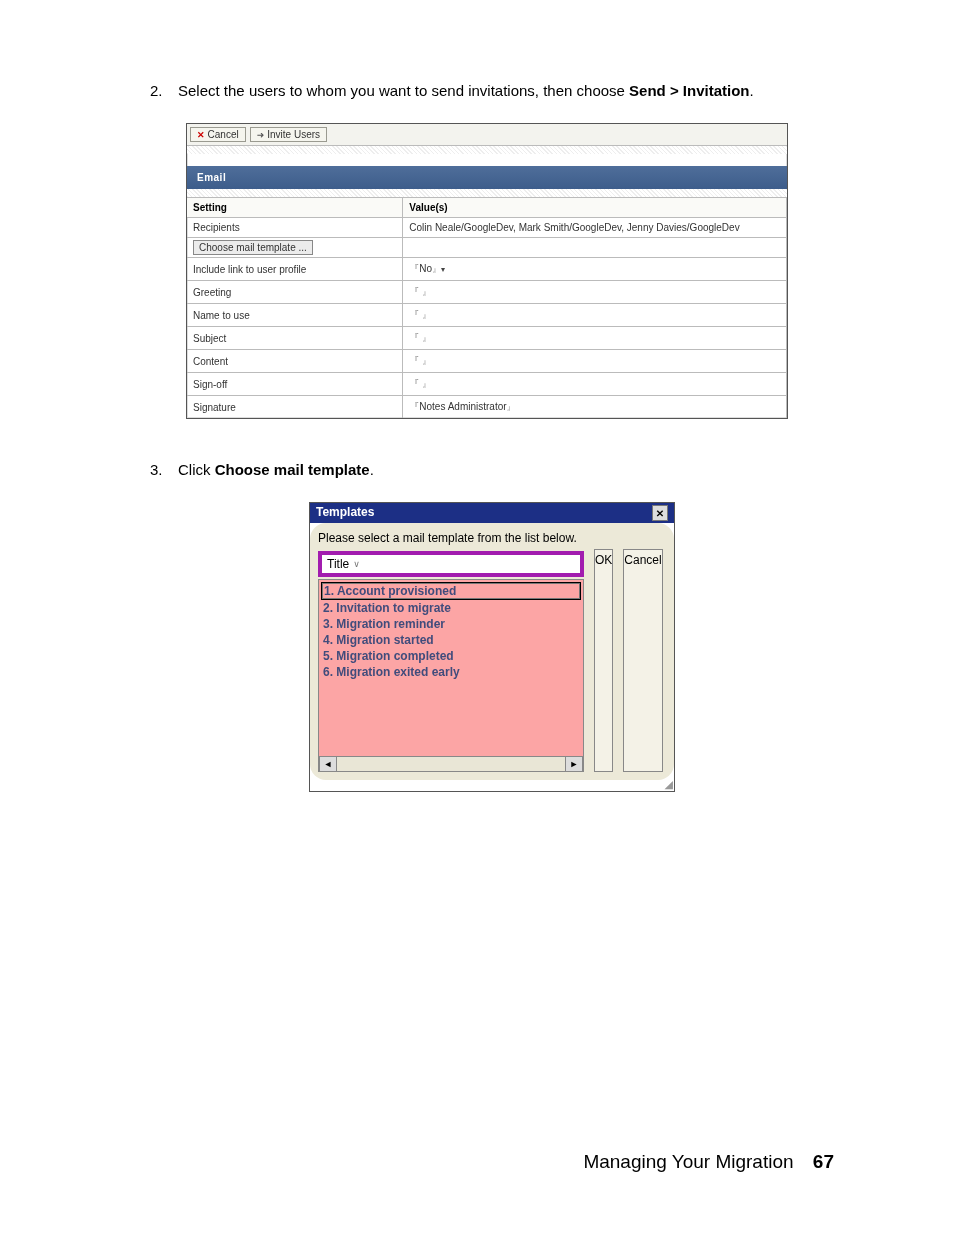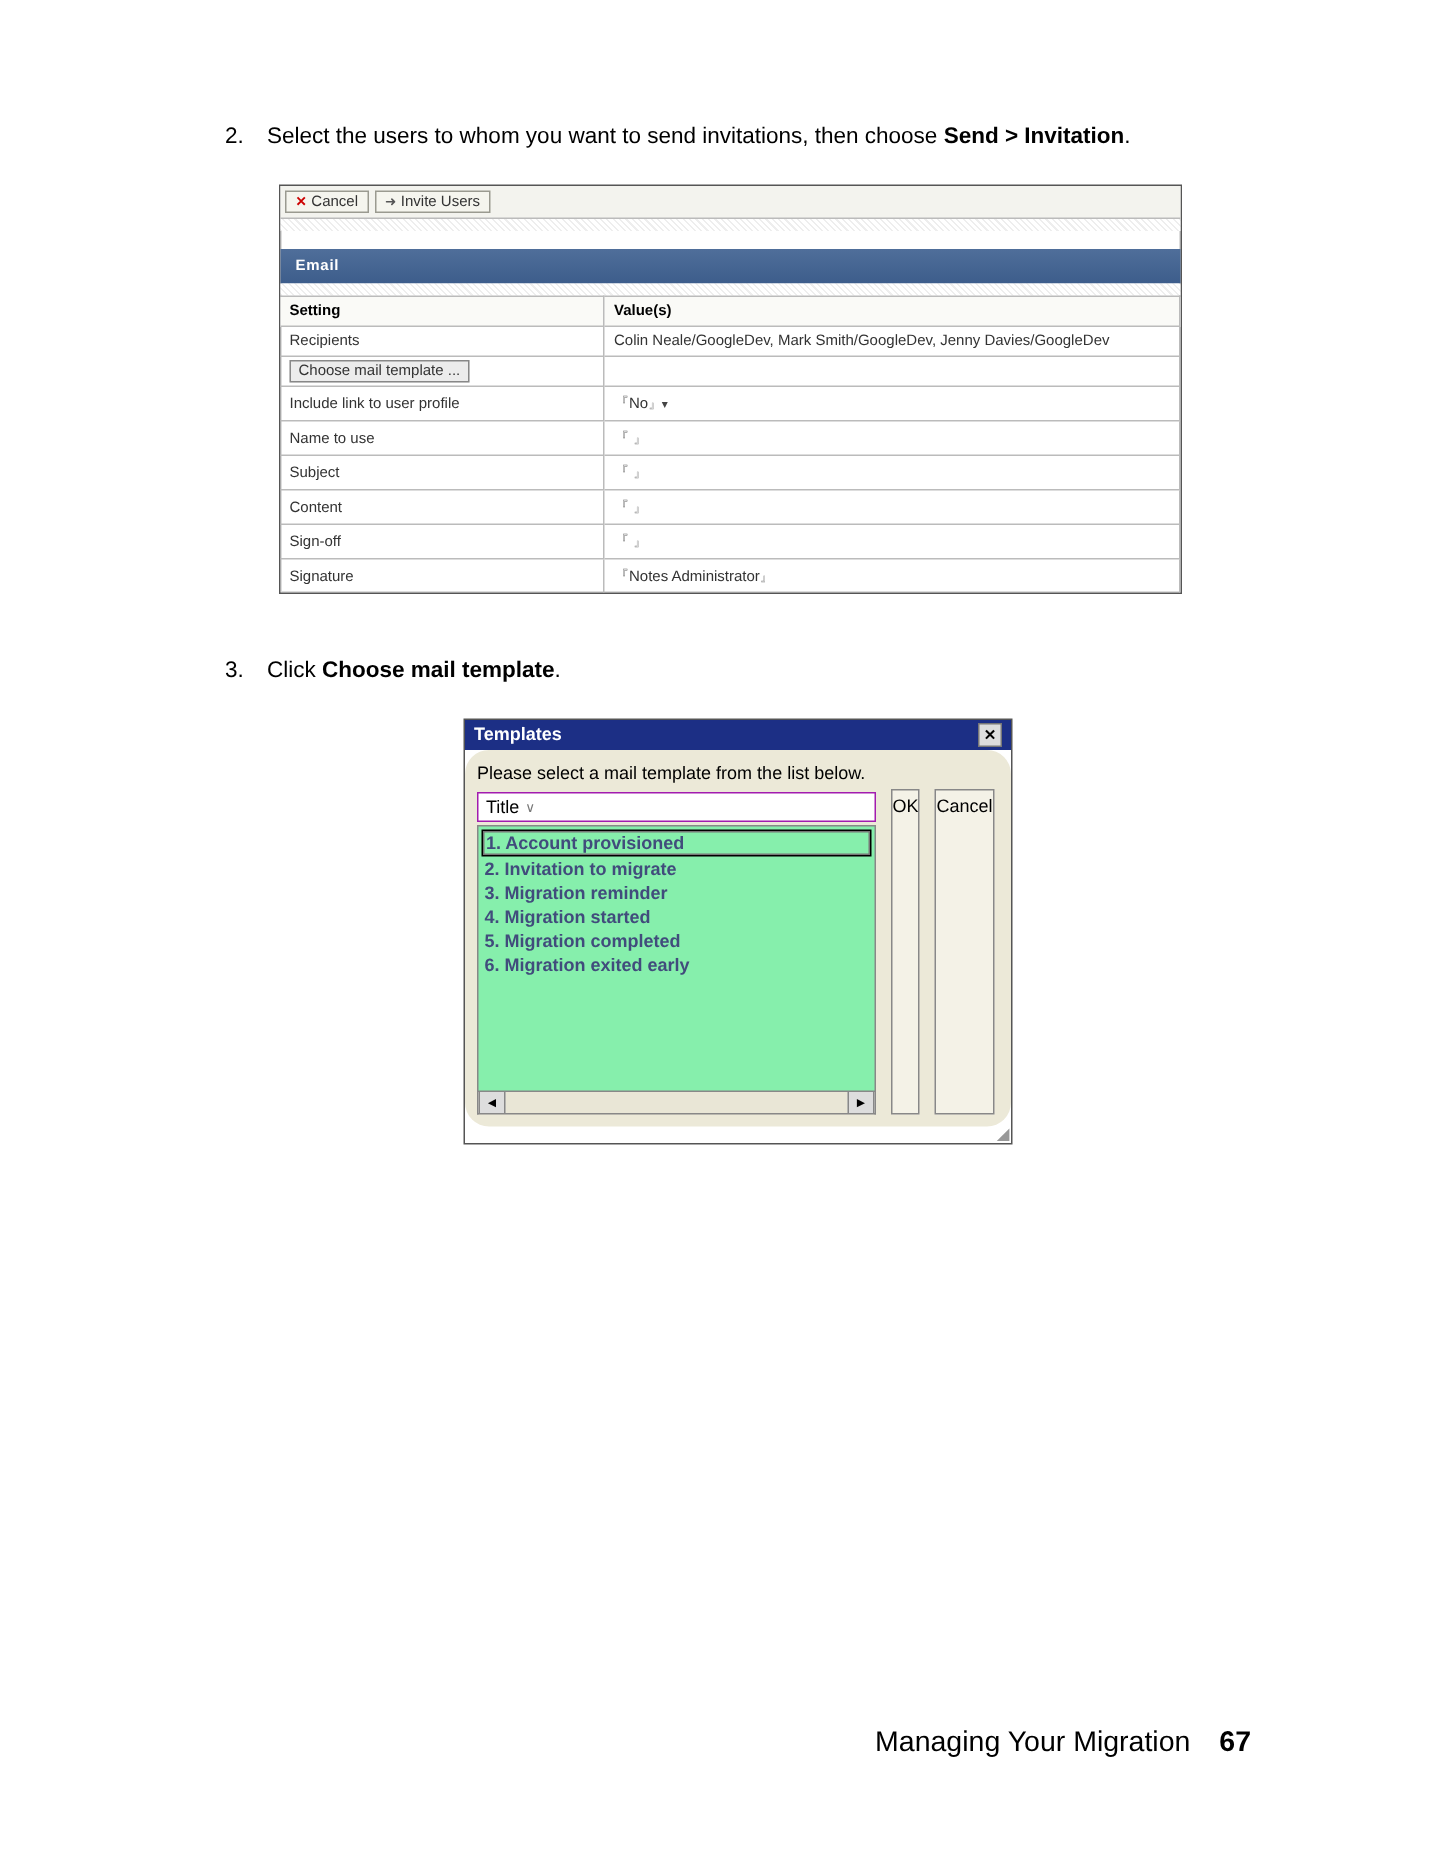--- a/index.html
+++ b/index.html
@@ -126,30 +126,30 @@
     display: flex;
     background: #ece9d8;
     padding: 8px;
     gap: 10px;
     border-radius: 16px;
   }
   .dlg-left { flex: 1; }
   .instr { margin-bottom: 6px; }
   .list-header {
     background: #fff;
-    border: 1px solid #a21caf;
+    border: 4px solid #a21caf;
     padding: 2px 5px;
     display: flex;
     align-items: center;
     gap: 4px;
     margin-bottom: 2px;
   }
   .chev { font-size: 9px; color: #777; }
   .list-box {
-    background: #86efac;
+    background: #fca5a5;
     border: 1px solid #888;
     height: 172px;
     overflow: hidden;
     font-weight: bold;
     color: #414c7c;
     padding: 2px;
   }
   .list-item {
     padding: 1px 2px;
   }
@@ -246,20 +246,24 @@
         <td class="setting-cell">
           <span class="tpl-btn">Choose mail template ...</span>
         </td>
         <td></td>
       </tr>
       <tr>
         <td class="setting-cell">Include link to user profile</td>
         <td>
           <span class="field-marker">『</span><span>No</span><span class="tiny-brackets">』</span><span class="down-icon">▾</span>
         </td>
+      </tr>
+      <tr>
+        <td class="setting-cell">Greeting</td>
+        <td><span class="field-marker">『</span> <span class="tiny-brackets">』</span></td>
       </tr>
       <tr>
         <td class="setting-cell">Name to use</td>
         <td><span class="field-marker">『</span> <span class="tiny-brackets">』</span></td>
       </tr>
       <tr>
         <td class="setting-cell">Subject</td>
         <td><span class="field-marker">『</span> <span class="tiny-brackets">』</span></td>
       </tr>
       <tr>

